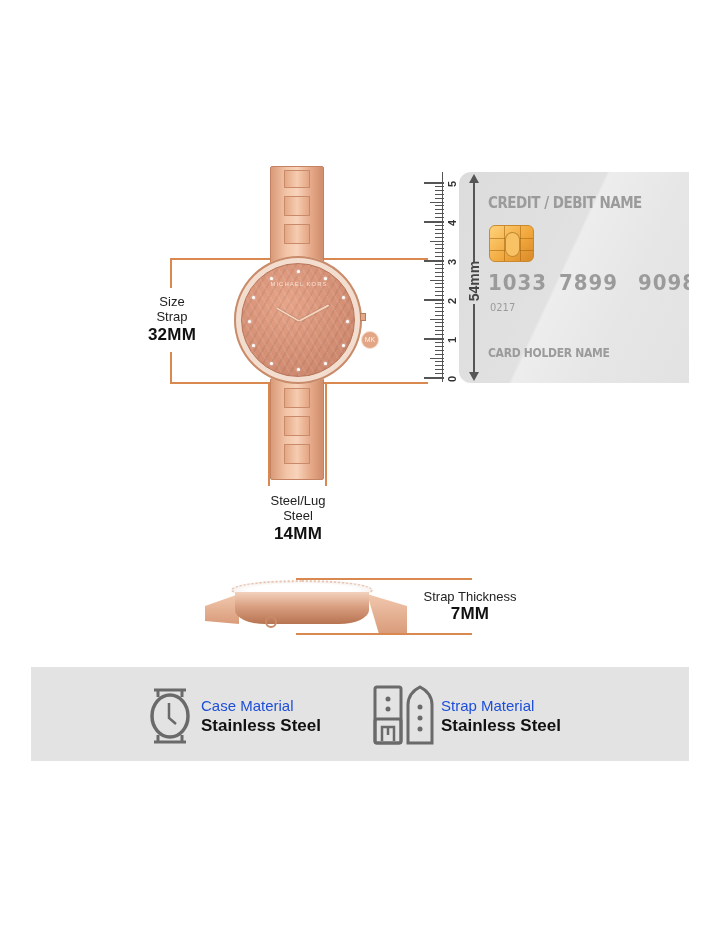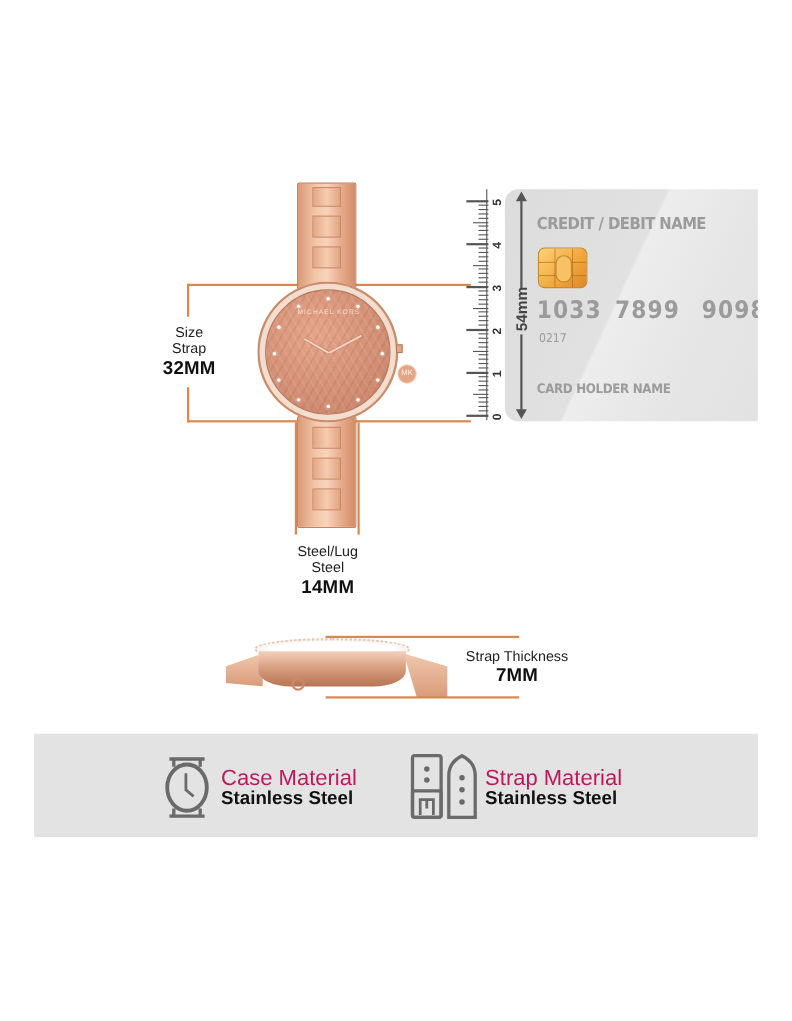--- a/index.html
+++ b/index.html
@@ -43,21 +43,21 @@
     .chip { position: absolute; left: 30px; top: 53px; width: 45px; height: 37px; border-radius: 6px;
       background: linear-gradient(135deg, #ffd27a, #f0a63a 60%, #d9892a); border: 1px solid #c98a2f; overflow: hidden; }
     .chip-line { position: absolute; background: rgba(160,100,20,0.55); }
     .arrow-line { position: absolute; left: 14px; width: 2px; background: #555; }
 
     
     .side { position: absolute; }
 
     
     .band { position: absolute; left: 31px; top: 667px; width: 658px; height: 94px; background: #e3e3e3; }
-    .mat-label { position: absolute; font-size: 20px; color: #be185d; }
+    .mat-label { position: absolute; font-size: 15px; color: #1d4ed8; }
     .mat-value { position: absolute; font-size: 17px; font-weight: bold; color: #111; }
   </style>
 </head>
 <body>
 
 <div class="guide-h" style="left:170px; top:258px; width:258px;"></div>
 <div class="guide-h" style="left:170px; top:382px; width:258px;"></div>
 <div class="guide-v" style="left:170px; top:258px; height:30px;"></div>
 <div class="guide-v" style="left:170px; top:352px; height:32px;"></div>
 

